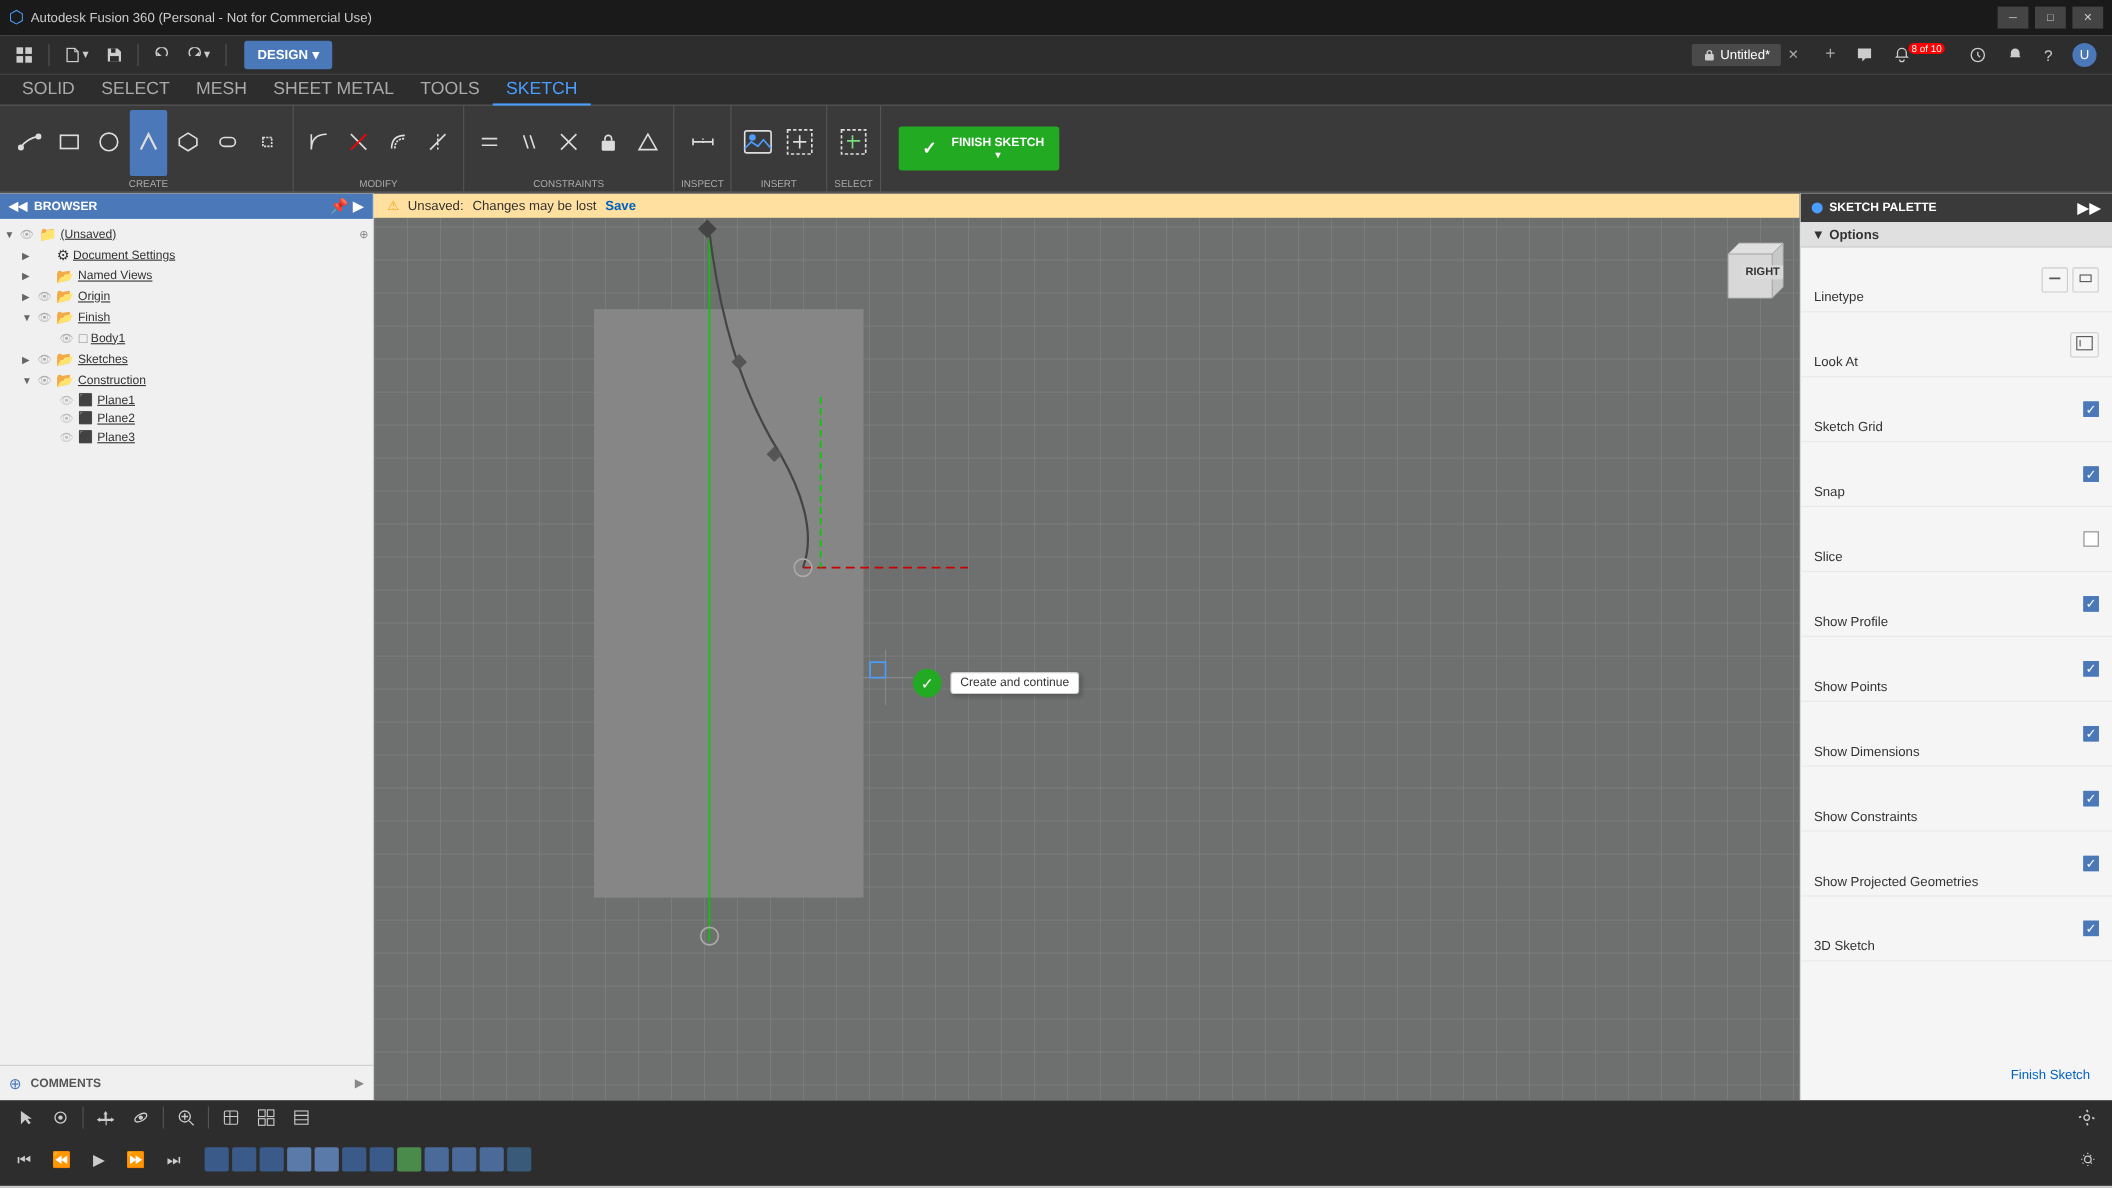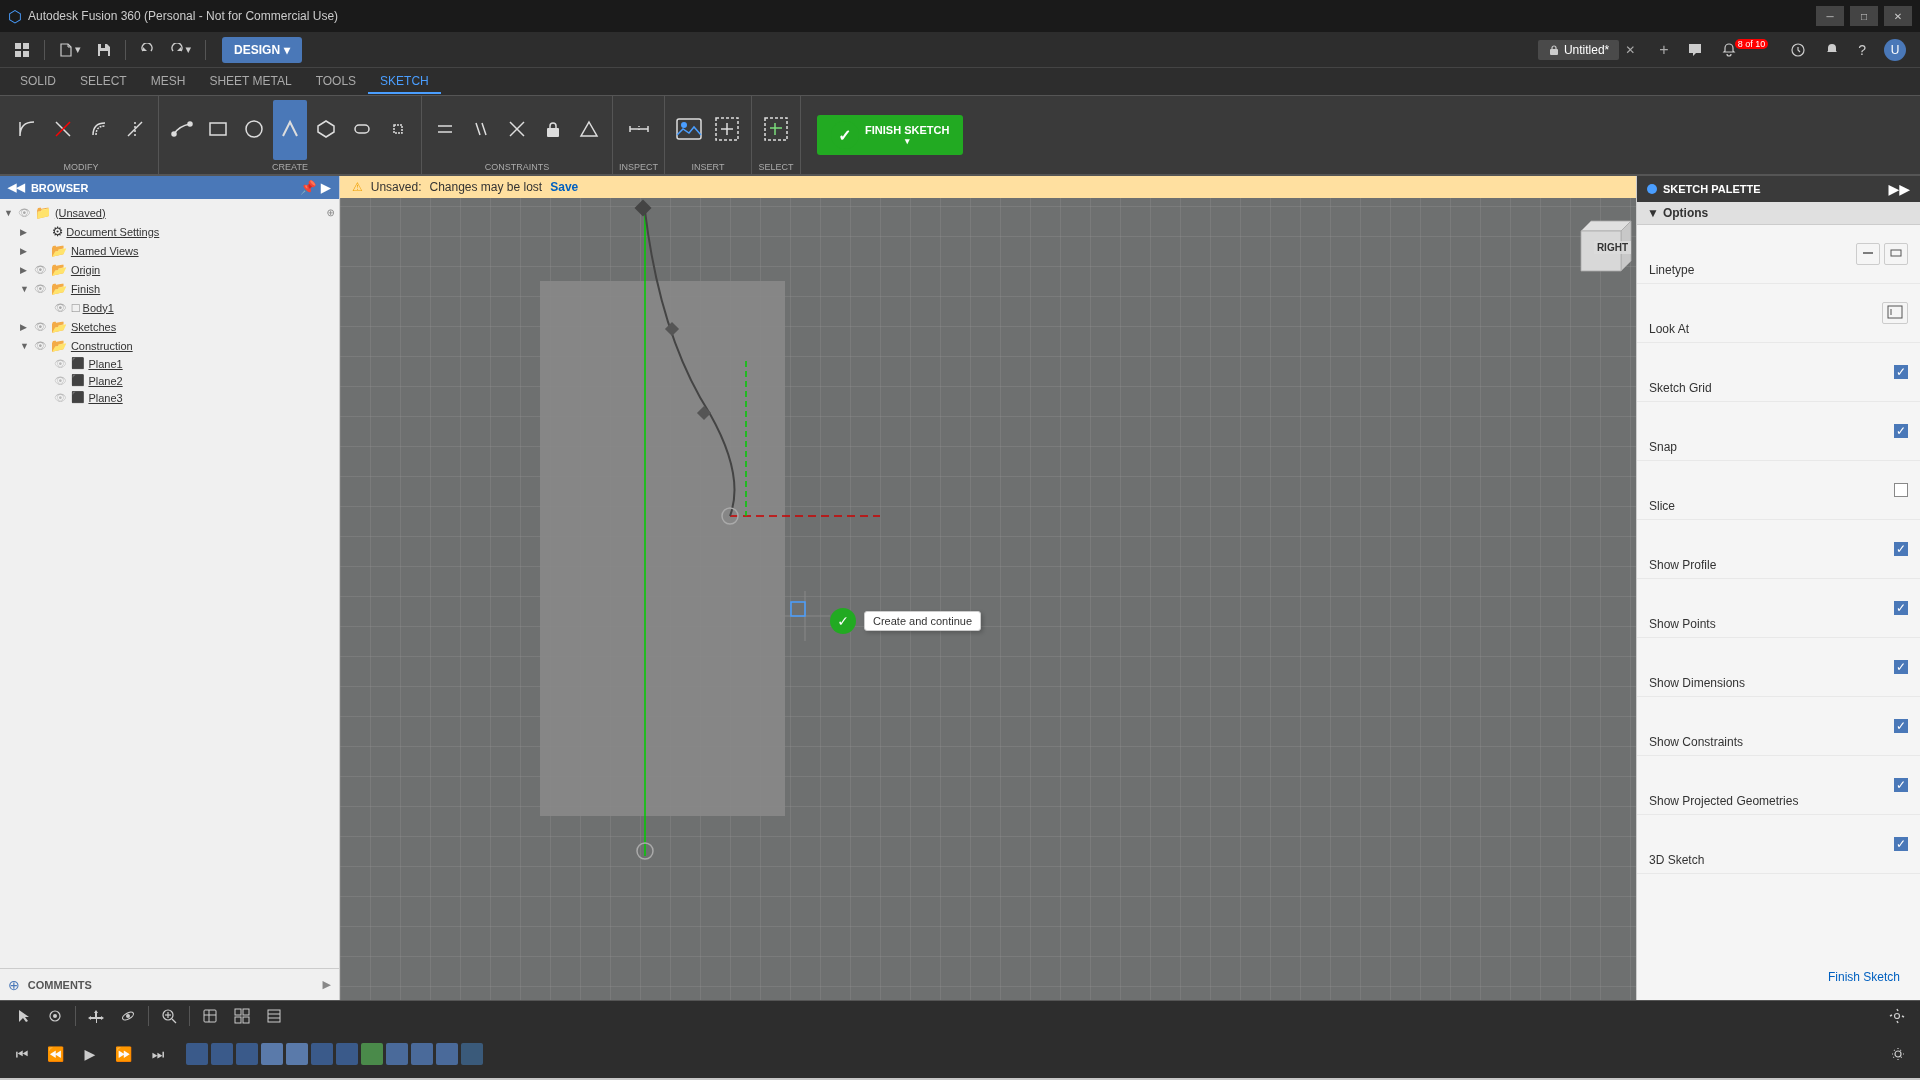--- a/index.html
+++ b/index.html
@@ -47,21 +47,21 @@
       align-items: center;
       background: #2d2d2d;
       padding: 0 8px;
       height: 28px;
       border-bottom: 1px solid #555;
     }
     .tab-item {
       padding: 4px 12px;
       cursor: pointer;
       color: #aaa;
-      font-size: 12px;
+      font-size: 16px;
       font-weight: 500;
       border-bottom: 2px solid transparent;
     }
     .tab-item.active { color: #4a9eff; border-bottom: 2px solid #4a9eff; }
 
     
     #ribbon {
       background: #3a3a3a;
       border-bottom: 2px solid #555;
       display: flex;
@@ -387,21 +387,21 @@
     #sketch-svg {
       position: absolute;
       top: 0; left: 0;
       pointer-events: none;
     }
 
     
     .nav-cube-container {
       position: absolute;
       top: 35px;
-      right: 5px;
+      right: 15px;
       width: 70px;
       height: 90px;
     }
   </style>
 </head>
 <body>
 
 <div id="titlebar">
   <span style="color:#4a9eff;margin-right:6px;font-size:16px;">⬡</span>
   <span style="font-size:12px;color:#ccc;">Autodesk Fusion 360 (Personal - Not for Commercial Use)</span>
@@ -508,20 +508,70 @@
   <div class="tab-item">MESH</div>
   <div class="tab-item">SHEET METAL</div>
   <div class="tab-item">TOOLS</div>
   <div class="tab-item active">SKETCH</div>
 </div>
 
 <div id="ribbon">
 
   <div class="ribbon-group">
     <div class="ribbon-tools">
+
+      <button class="rib-btn">
+        <svg width="22" height="22" viewBox="0 0 22 22" fill="none" stroke="#ddd" stroke-width="1.5">
+          <path d="M3 16 Q8 8 19 6"></path>
+            <circle cx="3" cy="16" r="2" fill="#ddd"></circle>
+            <circle cx="19" cy="6" r="2" fill="#ddd"></circle>
+        </svg>
+      </button>
+
+      <button class="rib-btn">
+        <svg width="22" height="22" viewBox="0 0 22 22" fill="none" stroke="#ddd" stroke-width="1.5">
+          <rect x="3" y="5" width="16" height="12"></rect>
+        </svg>
+      </button>
+
+      <button class="rib-btn">
+        <svg width="22" height="22" viewBox="0 0 22 22" fill="none" stroke="#ddd" stroke-width="1.5">
+          <circle cx="11" cy="11" r="8"></circle>
+        </svg>
+      </button>
+
+      <button class="rib-btn active">
+        <svg width="22" height="22" viewBox="0 0 22 22" fill="none" stroke="#ddd" stroke-width="2">
+          <path d="M4 18 L11 4 L18 18" fill="#4a78b8"></path>
+        </svg>
+      </button>
+
+      <button class="rib-btn">
+        <svg width="22" height="22" viewBox="0 0 22 22" fill="none" stroke="#ddd" stroke-width="1.5">
+          <polygon points="11,3 19,8 19,14 11,19 3,14 3,8"></polygon>
+        </svg>
+      </button>
+
+      <button class="rib-btn">
+        <svg width="22" height="22" viewBox="0 0 22 22" fill="none" stroke="#ddd" stroke-width="1.5">
+          <rect x="4" y="7" width="14" height="8" rx="4"></rect>
+        </svg>
+      </button>
+
+      <button class="rib-btn">
+        <svg width="22" height="22" viewBox="0 0 22 22" fill="none" stroke="#ddd" stroke-width="1.5">
+          <rect x="7" y="7" width="8" height="8" stroke-dasharray="2,1"></rect>
+        </svg>
+      </button>
+    </div>
+    <div class="ribbon-group-label">CREATE</div>
+  </div>
+
+  <div class="ribbon-group">
+    <div class="ribbon-tools">
       <button class="rib-btn">
         <svg width="22" height="22" viewBox="0 0 22 22" fill="none" stroke="#ddd" stroke-width="1.5">
           <path d="M4 4 L4 18 Q4 4 18 4"></path>
         </svg>
       </button>
       <button class="rib-btn">
         <svg width="22" height="22" viewBox="0 0 22 22" fill="none">
           <line x1="4" y1="4" x2="18" y2="18" stroke="#ddd" stroke-width="1.5"></line>
           <line x1="18" y1="4" x2="4" y2="18" stroke="#f00" stroke-width="1.5"></line>
         </svg>
@@ -533,70 +583,20 @@
         </svg>
       </button>
       <button class="rib-btn">
         <svg width="22" height="22" viewBox="0 0 22 22" fill="none" stroke="#ddd" stroke-width="1.5">
           <line x1="4" y1="18" x2="18" y2="4"></line>
           <line x1="11" y1="4" x2="11" y2="18" stroke-dasharray="2,2"></line>
         </svg>
       </button>
     </div>
     <div class="ribbon-group-label">MODIFY</div>
-  </div>
-
-  <div class="ribbon-group">
-    <div class="ribbon-tools">
-
-      <button class="rib-btn">
-        <svg width="22" height="22" viewBox="0 0 22 22" fill="none" stroke="#ddd" stroke-width="1.5">
-          <path d="M3 16 Q8 8 19 6"></path>
-            <circle cx="3" cy="16" r="2" fill="#ddd"></circle>
-            <circle cx="19" cy="6" r="2" fill="#ddd"></circle>
-        </svg>
-      </button>
-
-      <button class="rib-btn">
-        <svg width="22" height="22" viewBox="0 0 22 22" fill="none" stroke="#ddd" stroke-width="1.5">
-          <rect x="3" y="5" width="16" height="12"></rect>
-        </svg>
-      </button>
-
-      <button class="rib-btn">
-        <svg width="22" height="22" viewBox="0 0 22 22" fill="none" stroke="#ddd" stroke-width="1.5">
-          <circle cx="11" cy="11" r="8"></circle>
-        </svg>
-      </button>
-
-      <button class="rib-btn active">
-        <svg width="22" height="22" viewBox="0 0 22 22" fill="none" stroke="#ddd" stroke-width="2">
-          <path d="M4 18 L11 4 L18 18" fill="#4a78b8"></path>
-        </svg>
-      </button>
-
-      <button class="rib-btn">
-        <svg width="22" height="22" viewBox="0 0 22 22" fill="none" stroke="#ddd" stroke-width="1.5">
-          <polygon points="11,3 19,8 19,14 11,19 3,14 3,8"></polygon>
-        </svg>
-      </button>
-
-      <button class="rib-btn">
-        <svg width="22" height="22" viewBox="0 0 22 22" fill="none" stroke="#ddd" stroke-width="1.5">
-          <rect x="4" y="7" width="14" height="8" rx="4"></rect>
-        </svg>
-      </button>
-
-      <button class="rib-btn">
-        <svg width="22" height="22" viewBox="0 0 22 22" fill="none" stroke="#ddd" stroke-width="1.5">
-          <rect x="7" y="7" width="8" height="8" stroke-dasharray="2,1"></rect>
-        </svg>
-      </button>
-    </div>
-    <div class="ribbon-group-label">CREATE</div>
   </div>
 
   <div class="ribbon-group">
     <div class="ribbon-tools">
       <button class="rib-btn">
         <svg width="22" height="22" viewBox="0 0 22 22" fill="none" stroke="#ddd" stroke-width="1.5">
           <line x1="4" y1="8" x2="18" y2="8"></line>
             <line x1="4" y1="14" x2="18" y2="14"></line>
         </svg>
       </button>

